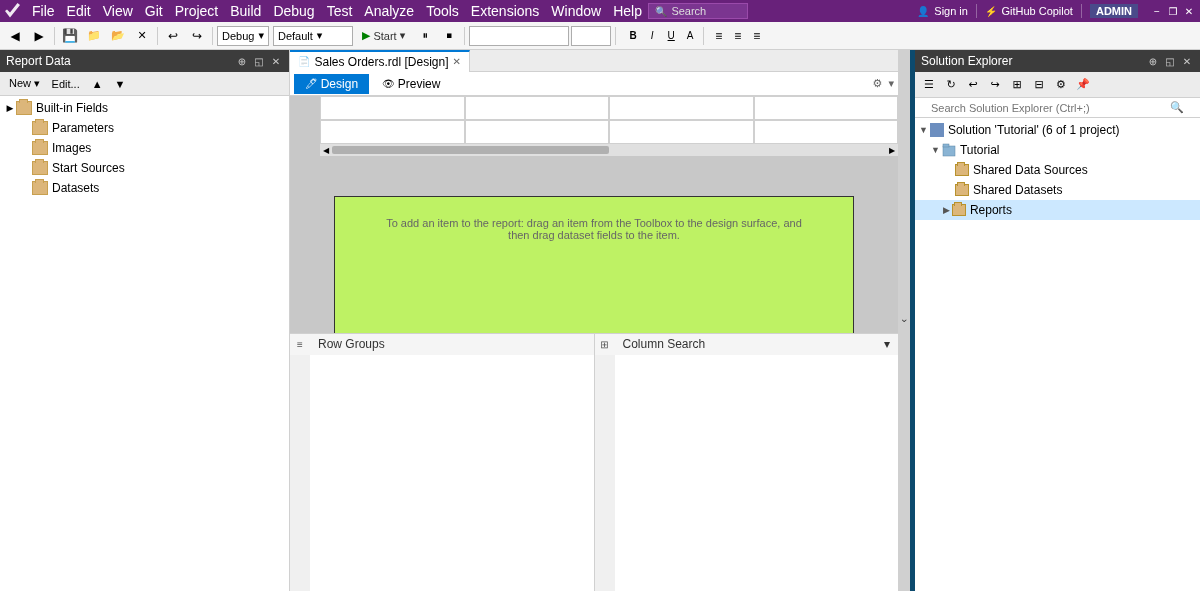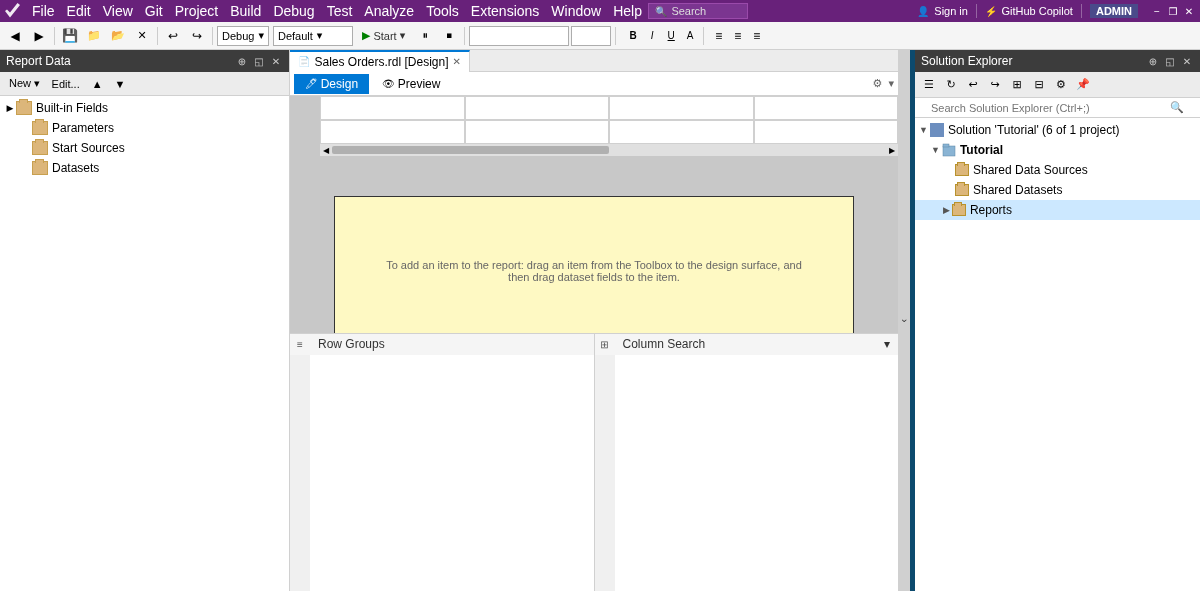--- a/index.html
+++ b/index.html
@@ -48,21 +48,21 @@
     
     .center-panel { flex: 1; display: flex; flex-direction: column; overflow: hidden; }
     .document-tabs { display: flex; align-items: center; background: #ececec; border-bottom: 1px solid #d0d0d0; height: 22px; }
     .doc-tab { display: flex; align-items: center; padding: 0 8px; height: 22px; font-size: 12px; border-right: 1px solid #d0d0d0; cursor: pointer; background: white; border-top: 2px solid #0078d4; gap: 4px; }
     .doc-tab-close { font-size: 10px; cursor: pointer; color: #666; }
     .design-area { flex: 1; display: flex; flex-direction: column; overflow: hidden; position: relative; background: #c8c8c8; }
     .design-toolbar { display: flex; align-items: center; background: white; border-bottom: 1px solid #d0d0d0; height: 24px; padding: 0 4px; gap: 2px; }
     .design-tab-btn { padding: 2px 10px; font-size: 12px; cursor: pointer; border: 1px solid transparent; display: flex; align-items: center; gap: 3px; }
     .design-tab-btn.active { background: #0078d4; color: white; }
     .design-surface { flex: 1; overflow: auto; position: relative; background: #c8c8c8; }
-    .report-canvas { background: #fef9c3; border: 1px solid #333; margin: 20px auto; width: 520px; min-height: 150px; display: flex; align-items: center; justify-content: center; position: relative; }
+    .report-canvas { background: #bef264; border: 1px solid #333; margin: 20px auto; width: 520px; min-height: 150px; display: flex; justify-content: center; position: relative; }
     .report-canvas-hint { font-size: 11px; color: #666; text-align: center; padding: 20px; max-width: 480px; }
     .groups-bar { display: flex; background: #f5f5f5; border-top: 1px solid #d0d0d0; height: 22px; }
     .group-section { display: flex; align-items: center; gap: 6px; padding: 0 8px; font-size: 12px; color: #333; flex: 1; border-right: 1px solid #d0d0d0; }
     .group-section:last-child { border-right: none; }
 
     
     .solution-panel { width: 290px; display: flex; flex-direction: column; border-left: 5px solid #0c4a6e; background: #f5f5f5; }
     .sol-panel-header { display: flex; align-items: center; background: #3c3c3c; color: white; height: 22px; padding: 0 6px; font-size: 12px; }
     .sol-panel-header-title { flex: 1; }
     .sol-toolbar { display: flex; align-items: center; background: #ececec; border-bottom: 1px solid #d0d0d0; height: 26px; padding: 0 4px; gap: 2px; }
@@ -199,20 +199,26 @@
         <span>Built-in Fields</span>
       </div>
 
       <div class="tree-item">
         <span class="tree-expand" style="width:12px;display:inline-block;"></span>
         <span style="width:16px;display:inline-block;"></span>
         <span class="icon-folder"></span>
         <span>Parameters</span>
       </div>
 
+      <div class="tree-item">
+        <span class="tree-expand" style="width:12px;display:inline-block;"></span>
+        <span style="width:16px;display:inline-block;"></span>
+        <span class="icon-folder"></span>
+        <span>Images</span>
+      </div>
 
       <div class="tree-item">
         <span class="tree-expand" style="width:12px;display:inline-block;"></span>
         <span style="width:16px;display:inline-block;"></span>
         <span class="icon-folder"></span>
         <span>Start Sources</span>
       </div>
 
       <div class="tree-item">
         <span class="tree-expand" style="width:12px;display:inline-block;"></span>
@@ -337,21 +343,21 @@
       </div>
 
       <div class="sol-tree-item" style="padding-left:16px;">
         <span style="font-size:9px;margin-right:2px;color:#555;">▼</span>
         <span class="sol-project-icon">
           <svg width="14" height="14" viewBox="0 0 14 14">
             <rect x="1" y="3" width="12" height="10" fill="#8ab4d4" stroke="#5a84a4" stroke-width="0.5"></rect>
             <rect x="1" y="1" width="6" height="3" fill="#8ab4d4" stroke="#5a84a4" stroke-width="0.5"></rect>
           </svg>
         </span>
-        <span style="font-weight:bold;">Tutorial</span>
+        <span style="font-weight:normal;">Tutorial</span>
       </div>
 
       <div class="sol-tree-item" style="padding-left:28px;">
         <span style="width:12px;display:inline-block;"></span>
         <span class="sol-folder"></span>
         <span>Shared Data Sources</span>
       </div>
 
       <div class="sol-tree-item" style="padding-left:28px;">
         <span style="width:12px;display:inline-block;"></span>

